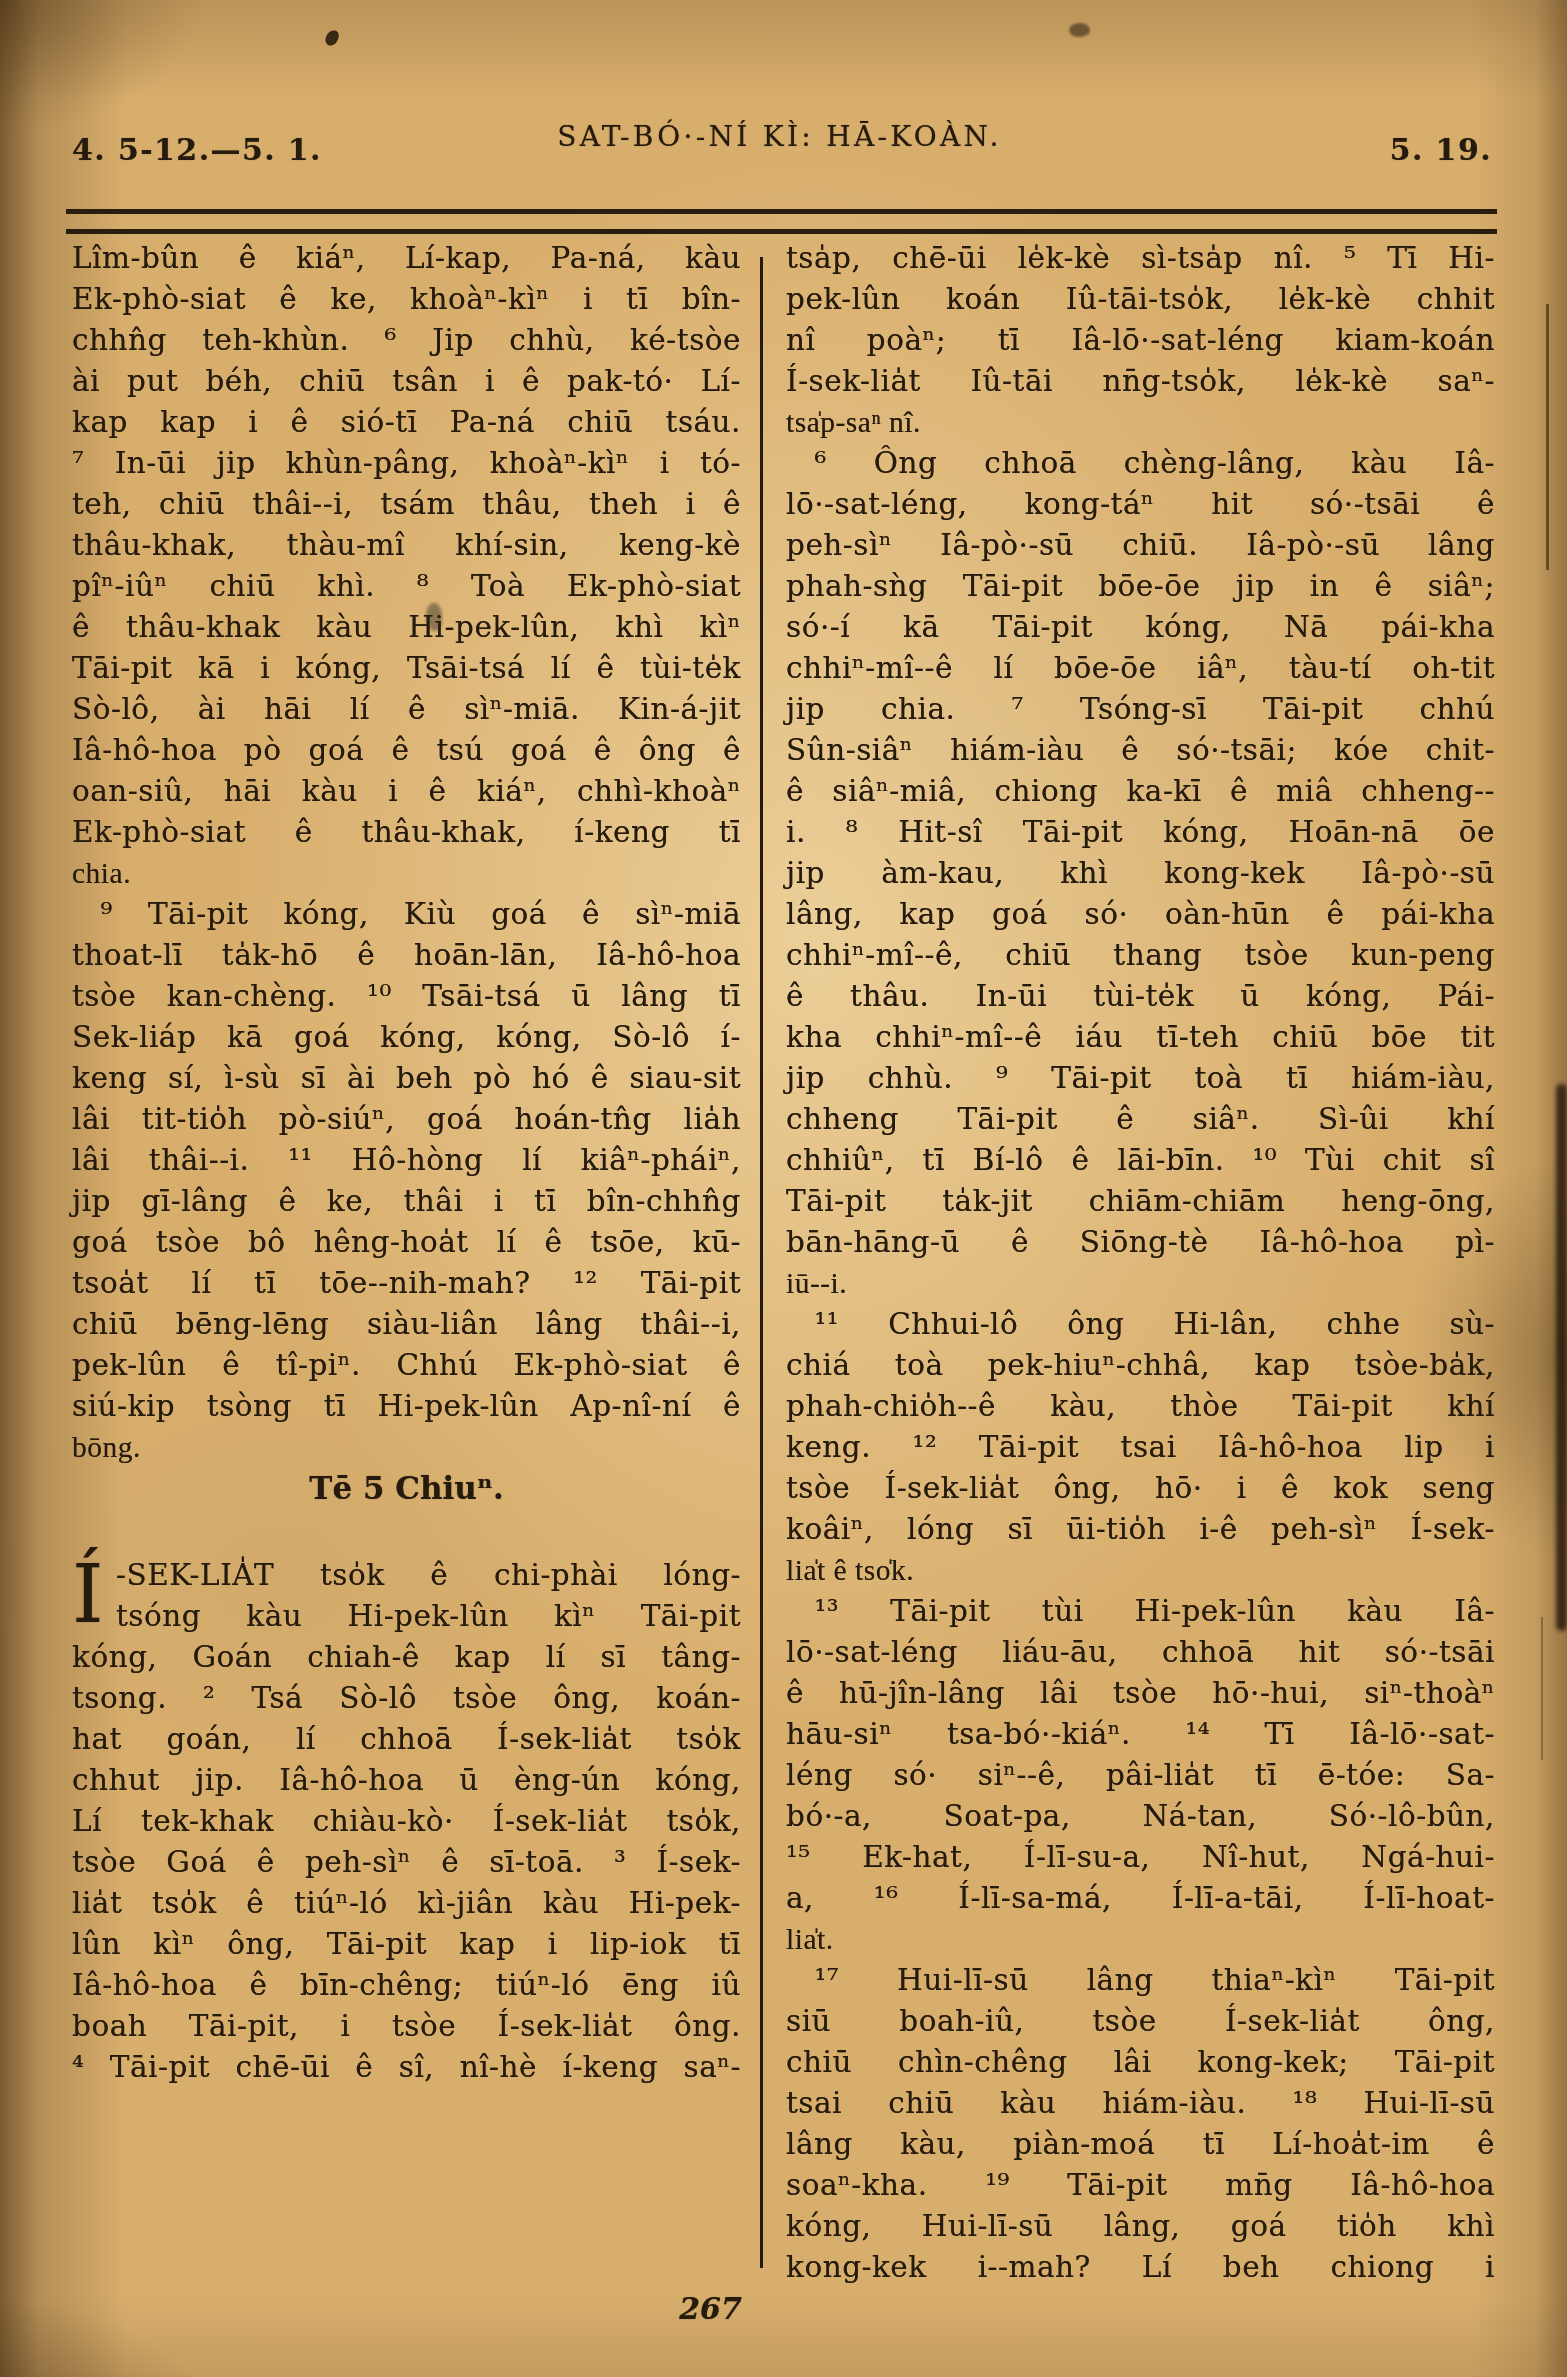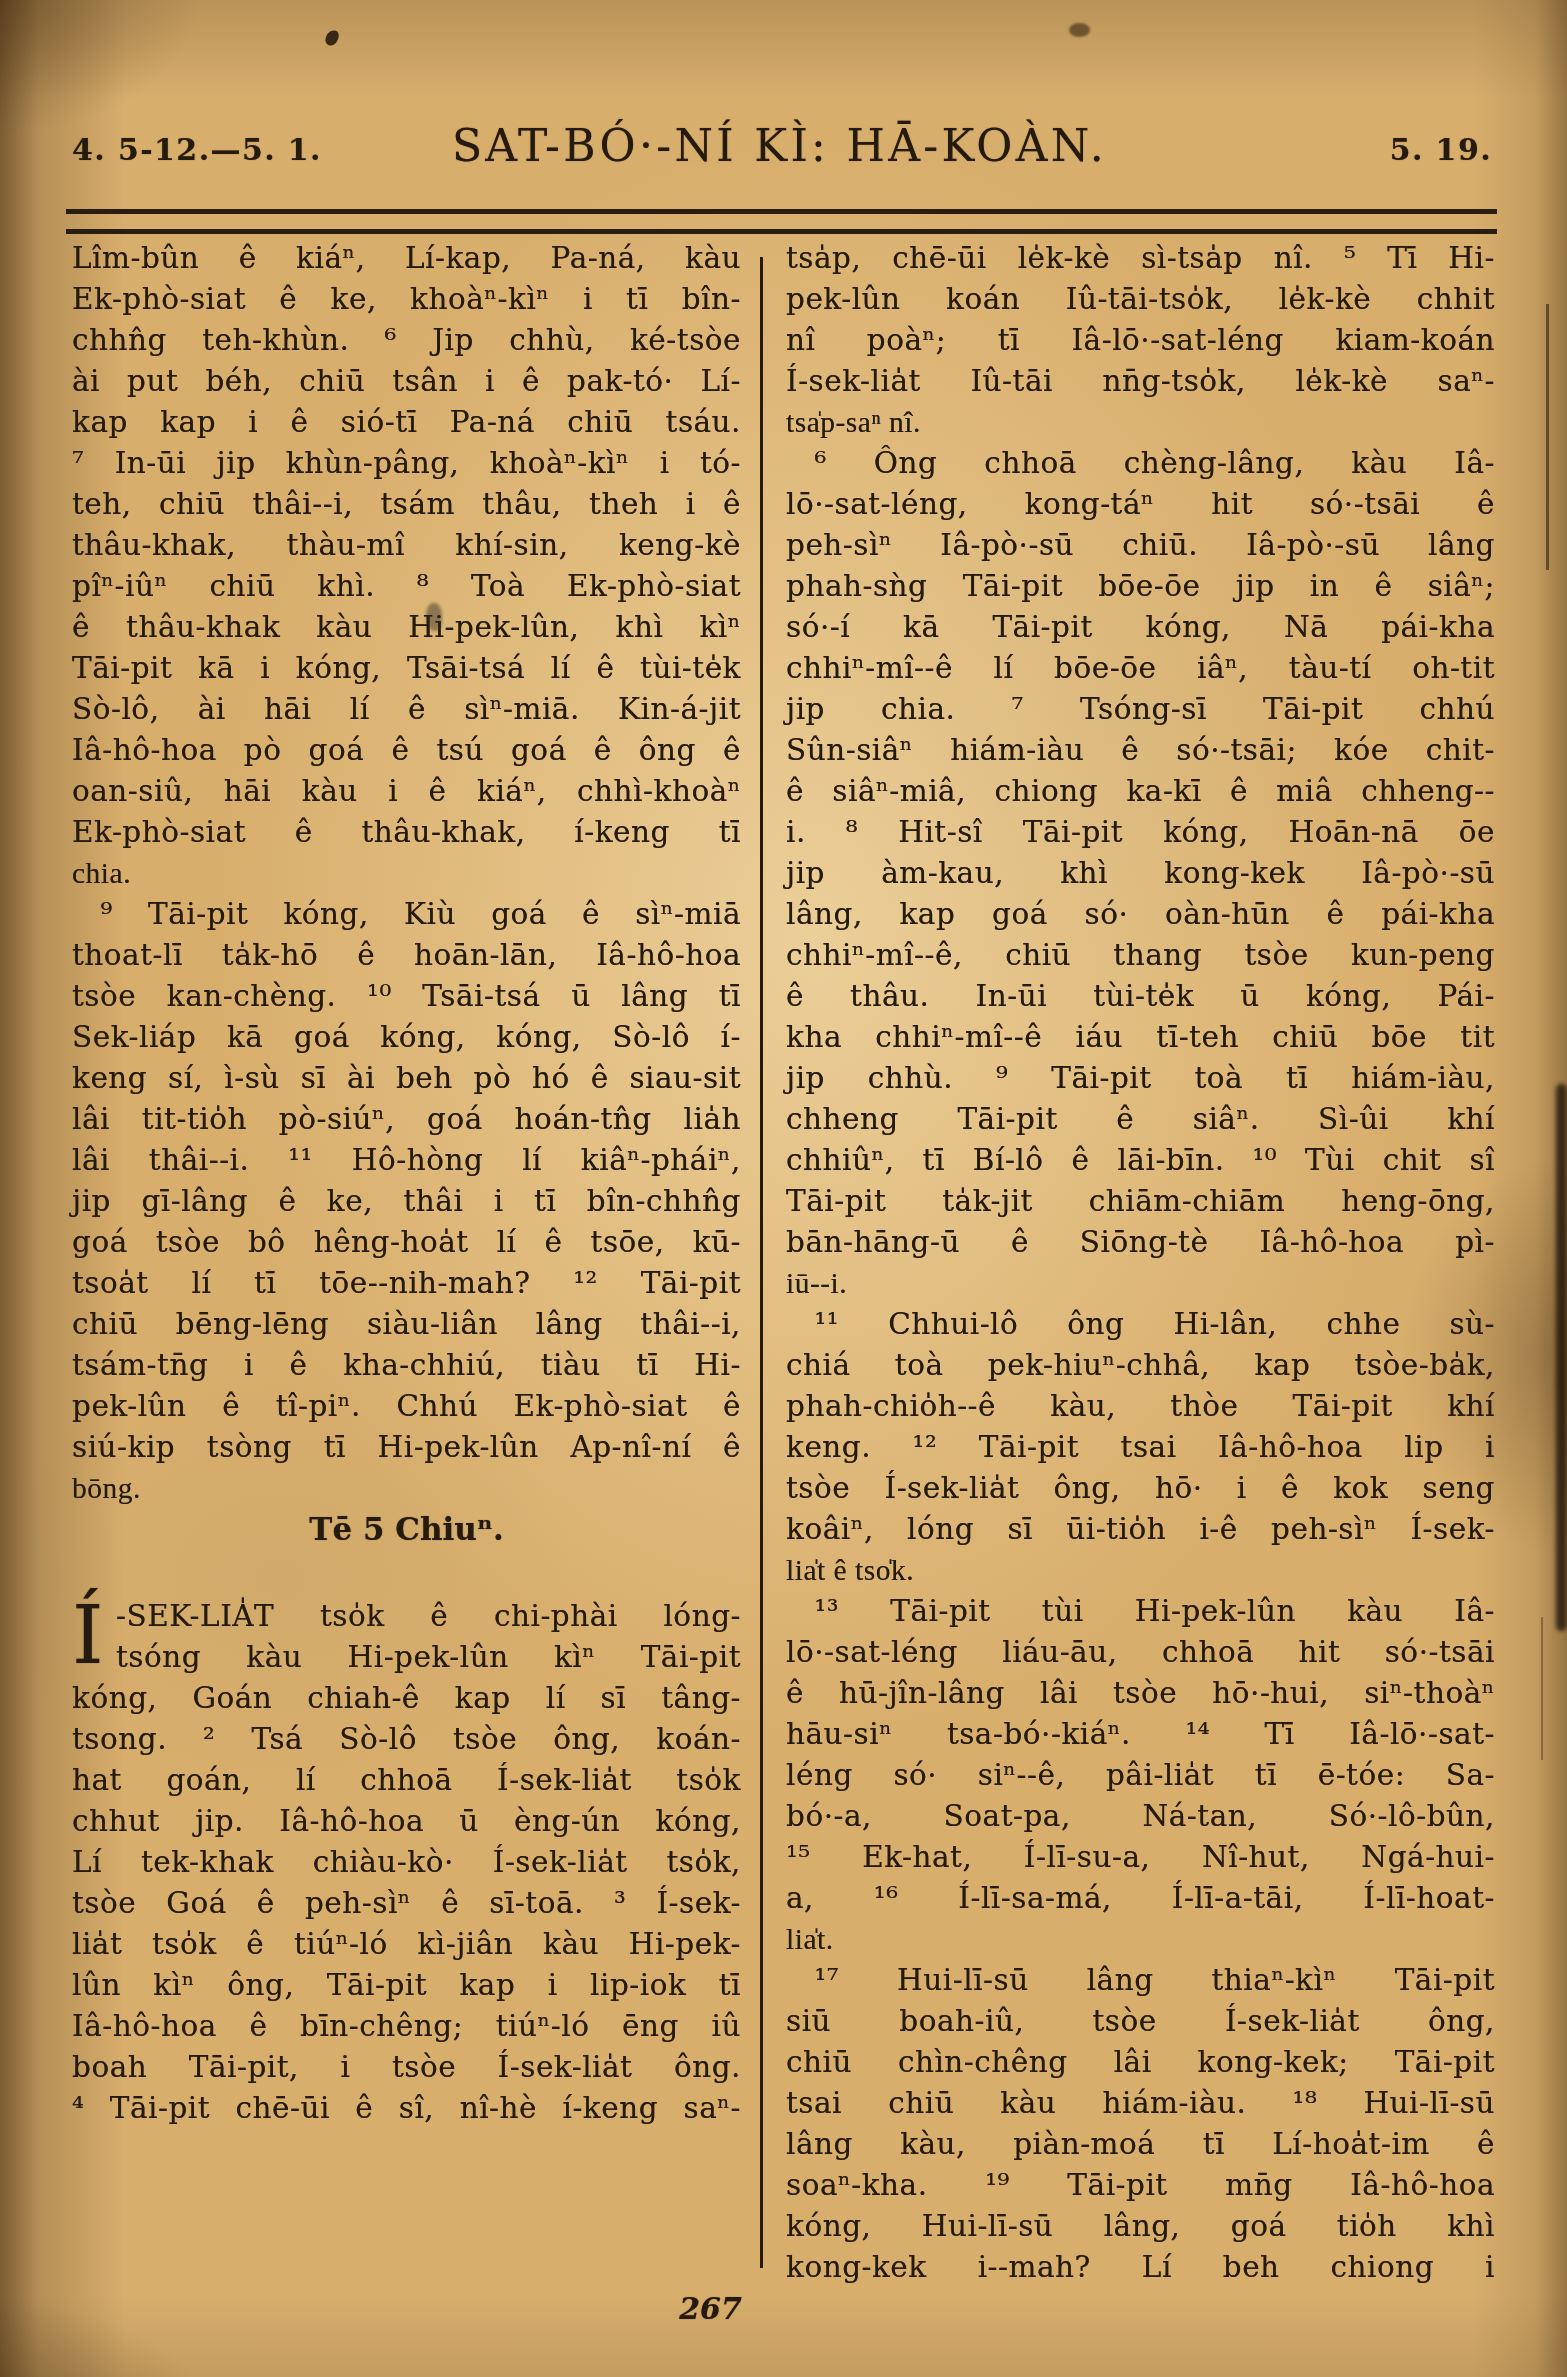--- a/index.html
+++ b/index.html
@@ -23,21 +23,21 @@
       radial-gradient(ellipse 238px 285px at 100% 55%, rgba(60,38,12,.30), rgba(60,38,12,0) 70%);
   }
   .header-left, .header-right {
     position:absolute; top:122px; font-size:30px; font-weight:bold;
     letter-spacing:1.4px; text-shadow:0 0 1px rgba(40,25,10,.55);margin-top:10px;
   }
   .header-left { left:72px; }
   .header-right { right:75px; }
   .header-title {
     position:absolute; top:120px; left:0; right:8px;
-    text-align:center; font-size:44px; letter-spacing:3.3px;
+    text-align:center; font-size:28px; letter-spacing:3.3px;
     text-shadow:0 0 1px rgba(40,25,10,.55);
   }
   .double-rule {
     position:absolute; left:66px; right:70px; top:209px; height:15px;
     border-top:5.2px solid #281d0f; border-bottom:5.2px solid #281d0f;
   }
   .column-divider {
     position:absolute; left:760px; top:257px; width:3.3px; height:2011px;
     background:#241a0e;
   }
@@ -112,21 +112,20 @@
         <div class="line">thoat-lī ta̍k-hō ê hoān-lān, Iâ-hô-hoa</div>
         <div class="line">tsòe kan-chèng. ¹⁰ Tsāi-tsá ū lâng tī</div>
         <div class="line">Sek-liáp kā goá kóng, kóng, Sò-lô í-</div>
         <div class="line">keng sí, ì-sù sī ài beh pò hó ê siau-sit</div>
         <div class="line">lâi tit-tio̍h pò-siúⁿ, goá hoán-tn̂g lia̍h</div>
         <div class="line">lâi thâi--i. ¹¹ Hô-hòng lí kiâⁿ-pháiⁿ,</div>
         <div class="line">jip gī-lâng ê ke, thâi i tī bîn-chhn̂g</div>
         <div class="line">goá tsòe bô hêng-hoa̍t lí ê tsōe, kū-</div>
         <div class="line">tsoa̍t lí tī tōe--nih-mah? ¹² Tāi-pit</div>
         <div class="line">chiū bēng-lēng siàu-liân lâng thâi--i,</div>
-        <div class="line">tsám-tn̄g i ê kha-chhiú, tiàu tī Hi-</div>
         <div class="line">pek-lûn ê tî-piⁿ. Chhú Ek-phò-siat ê</div>
         <div class="line">siú-kip tsòng tī Hi-pek-lûn Ap-nî-ní ê</div>
         <div class="line end">bōng.</div>
       </div>
 
     <div class="chapter-heading">Tē 5 Chiuⁿ.</div>
 
     <div>
       <span class="dropcap">Í</span>
       <div>

